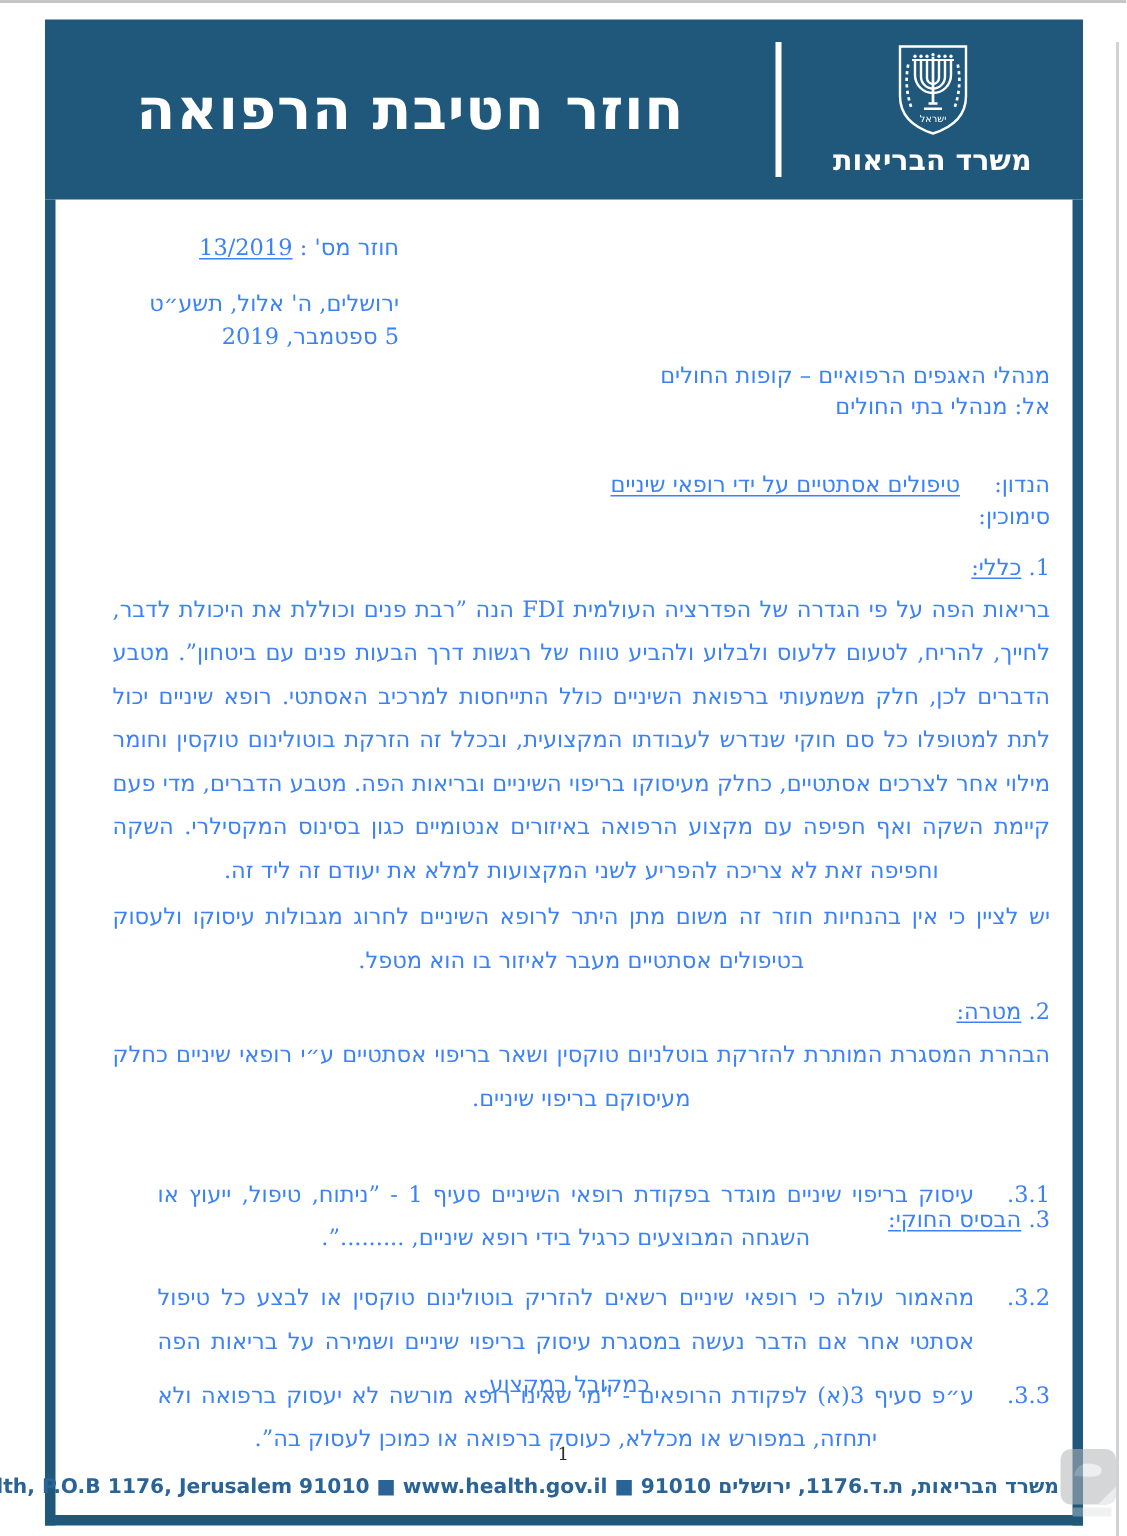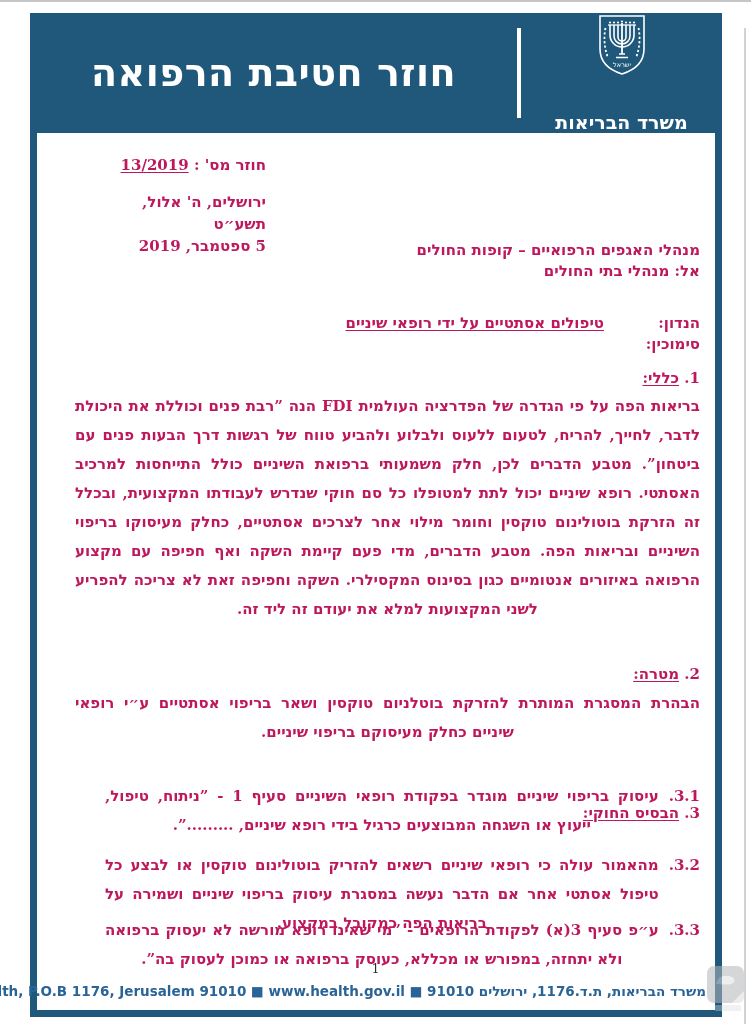--- a/index.html
+++ b/index.html
@@ -21,57 +21,57 @@
   .header-title{
     position:absolute;left:0;top:0;width:487px;height:120px;
     display:flex;align-items:center;justify-content:center;
     font-size:38px;font-weight:bold;letter-spacing:0.5px;direction:rtl;
   }
   .header-divider{
     position:absolute;left:487px;top:15px;width:4px;height:90px;background:#ffffff;
   }
   .emblem-block{
     position:absolute;left:491px;top:0;width:201px;height:120px;
-    display:flex;flex-direction:column;align-items:center;justify-content:space-between;
+    display:flex;flex-direction:column;align-items:center;justify-content:center;
     box-sizing:border-box;
   }
   .ministry{
     font-size:19px;font-weight:bold;direction:rtl;margin-top:4px;white-space:nowrap;
   }
 
   
   .frame{
     position:absolute;left:30px;top:133px;width:692px;height:884px;
     box-sizing:border-box;
     border-left:7px solid #20587B;border-right:7px solid #20587B;border-bottom:7px solid #20587B;
     background:transparent;
   }
 
   
   .content{
-    position:absolute;inset:0;direction:rtl;color:#be185d;font-weight:bold;font-size:15px;
+    position:absolute;inset:0;direction:rtl;color:#3b82f6;font-weight:normal;font-size:15px;
   }
   .u{text-decoration:underline;text-underline-offset:2px;}
   .circ{position:absolute;top:156px;left:98px;width:168px;text-align:right;direction:rtl;}
   .city{position:absolute;top:191px;left:92px;width:174px;text-align:right;line-height:22px;direction:rtl;}
   .addr{position:absolute;top:240px;right:51px;text-align:right;line-height:21px;direction:rtl;}
   .subj{position:absolute;top:313px;right:51px;direction:rtl;}
   .subj .row{display:flex;line-height:21px;}
-  .subj .lbl{width:60px;flex-shrink:0;margin-left:36px;}
+  .subj .lbl{width:60px;flex-shrink:0;}
   .heading{position:absolute;right:51px;white-space:nowrap;}
   .h1{top:369px;} .h2{top:665px;text-align:center;} .h3{top:759px;margin-top:45px;}
   .para{
     position:absolute;left:75px;right:51px;
     text-align:justify;text-align-last:center;line-height:29px;
   }
   .p1{top:392px;} .p2{top:597px;} .p3{top:689px;}
   .item{
     position:absolute;left:105px;right:51px;display:flex;line-height:29px;
   }
-  .item .num{flex-shrink:0;margin-left:10px;}
+  .item .num{flex-shrink:0;margin-left:22px;}
   .item .txt{flex:1;text-align:justify;text-align-last:center;}
   .i1{top:782px;} .i2{top:851px;} .i3{top:916px;}
 
   
   .pageno{
     position:absolute;top:962px;left:0;right:0;text-align:center;
     font-size:12px;color:#2c2c2c;font-weight:normal;
   }
   .footer{
     position:absolute;top:983px;left:45px;right:45px;text-align:center;direction:rtl;
@@ -136,20 +136,21 @@
       <span class="lbl">הנדון:</span>
       <span class="u">טיפולים אסתטיים על ידי רופאי שיניים</span>
     </div>
     <div class="row">
       <span class="lbl">סימוכין:</span>
     </div>
   </div>
 
   <div class="heading h1"><span>1.</span> <span class="u">כללי:</span></div>
   <div class="para p1">בריאות הפה על פי הגדרה של הפדרציה העולמית FDI הנה ”רבת פנים וכוללת את היכולת לדבר, לחייך, להריח, לטעום ללעוס ולבלוע ולהביע טווח של רגשות דרך הבעות פנים עם ביטחון”. מטבע הדברים לכן, חלק משמעותי ברפואת השיניים כולל התייחסות למרכיב האסתטי. רופא שיניים יכול לתת למטופלו כל סם חוקי שנדרש לעבודתו המקצועית, ובכלל זה הזרקת בוטולינום טוקסין וחומר מילוי אחר לצרכים אסתטיים, כחלק מעיסוקו בריפוי השיניים ובריאות הפה. מטבע הדברים, מדי פעם קיימת השקה ואף חפיפה עם מקצוע הרפואה באיזורים אנטומיים כגון בסינוס המקסילרי. השקה וחפיפה זאת לא צריכה להפריע לשני המקצועות למלא את יעודם זה ליד זה.</div>
+  <div class="para p2">יש לציין כי אין בהנחיות חוזר זה משום מתן היתר לרופא השיניים לחרוג מגבולות עיסוקו ולעסוק בטיפולים אסתטיים מעבר לאיזור בו הוא מטפל.</div>
 
   <div class="heading h2"><span>2.</span> <span class="u">מטרה:</span></div>
   <div class="para p3">הבהרת המסגרת המותרת להזרקת בוטלניום טוקסין ושאר בריפוי אסתטיים ע״י רופאי שיניים כחלק מעיסוקם בריפוי שיניים.</div>
 
   <div class="heading h3"><span>3.</span> <span class="u">הבסיס החוקי:</span></div>
 
   <div class="item i1">
     <span class="num">3.1.</span>
     <span class="txt">עיסוק בריפוי שיניים מוגדר בפקודת רופאי השיניים סעיף 1 - ”ניתוח, טיפול, ייעוץ או השגחה המבוצעים כרגיל בידי רופא שיניים, .........”.</span>
   </div>

